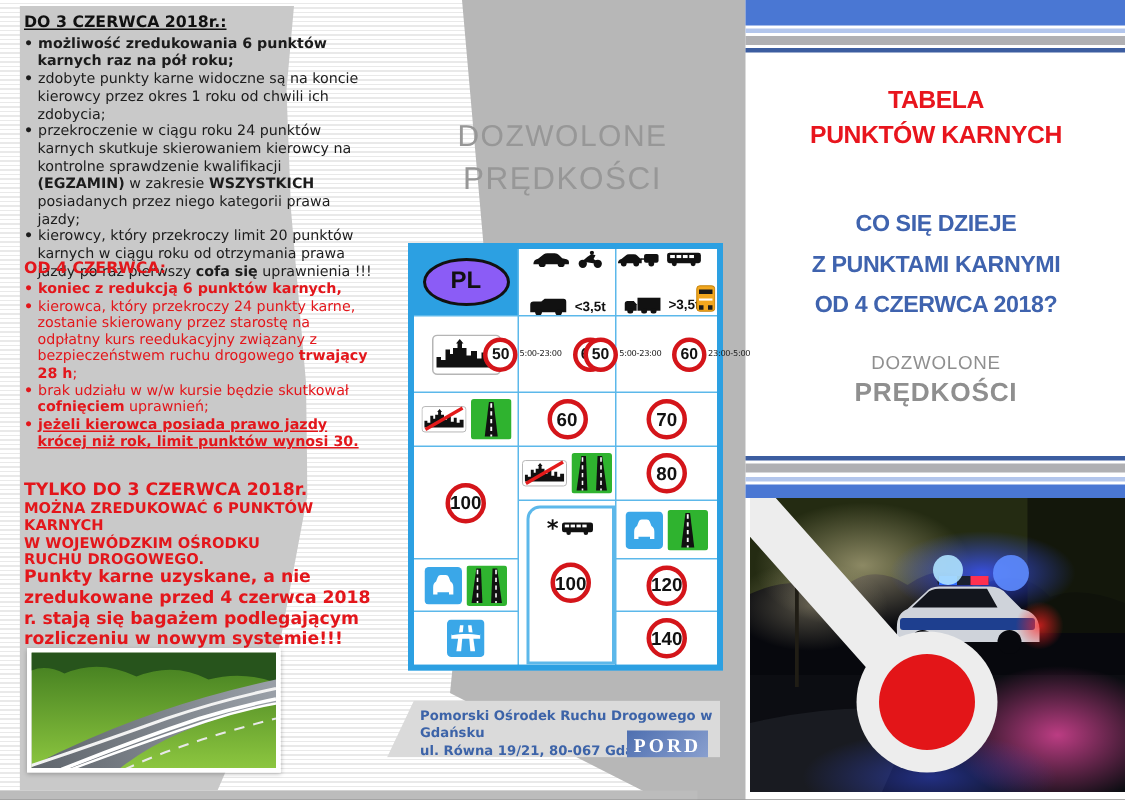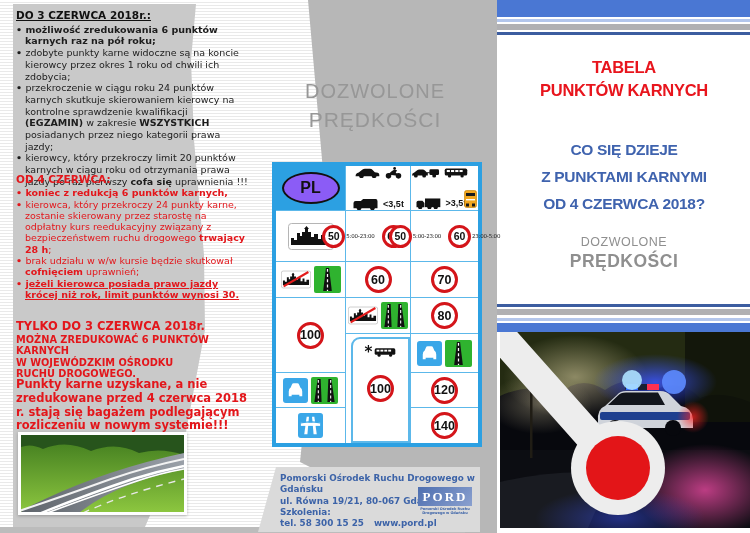--- a/index.html
+++ b/index.html
@@ -55,21 +55,21 @@
   .pairs{display:flex;gap:7px;align-items:flex-start;}
   .time{font-size:5.5px;letter-spacing:-0.2px;color:#222;white-space:nowrap;}
   .span2{grid-row:4/6;}
   .nest-wrap{grid-row:5/8;position:relative;padding:0;display:block;}
   .nest{position:absolute;left:5px;top:3px;right:0;bottom:0;border:2px solid #5cb8ea;
         border-radius:9px 0 0 0;display:flex;flex-direction:column;align-items:center;gap:6px;padding-top:4px;}
   .star-bus{display:flex;align-items:center;gap:2px;font-weight:bold;font-size:15px;color:#111;}
   .school-bus{position:absolute;right:1px;bottom:2px;}
 
   
-  .contact{left:258px;top:467px;width:222px;height:65px;background:#dadada;
+  .contact{left:258px;top:467px;width:222px;height:38px;background:#dadada;
     clip-path:polygon(18px 0,100% 0,100% 100%,0 100%);color:#3c63a8;font-weight:bold;
     font-size:8.8px;line-height:11.3px;padding:6px 0 0 22px;box-sizing:border-box;}
   .contact .tel-row{display:flex;gap:10px;}
   .pord-logo{position:absolute;right:8px;top:20px;width:54px;height:19px;
     background:linear-gradient(135deg,#4e6fb0,#8aa0cf);display:flex;align-items:center;justify-content:center;
     color:#fff;font-family:"Liberation Serif",serif;font-size:13px;font-weight:bold;letter-spacing:2px;}
   .pord-caption{position:absolute;right:6px;top:40px;width:58px;font-size:3.5px;line-height:4px;
     text-align:center;color:#3c63a8;font-weight:bold;}
 
   

